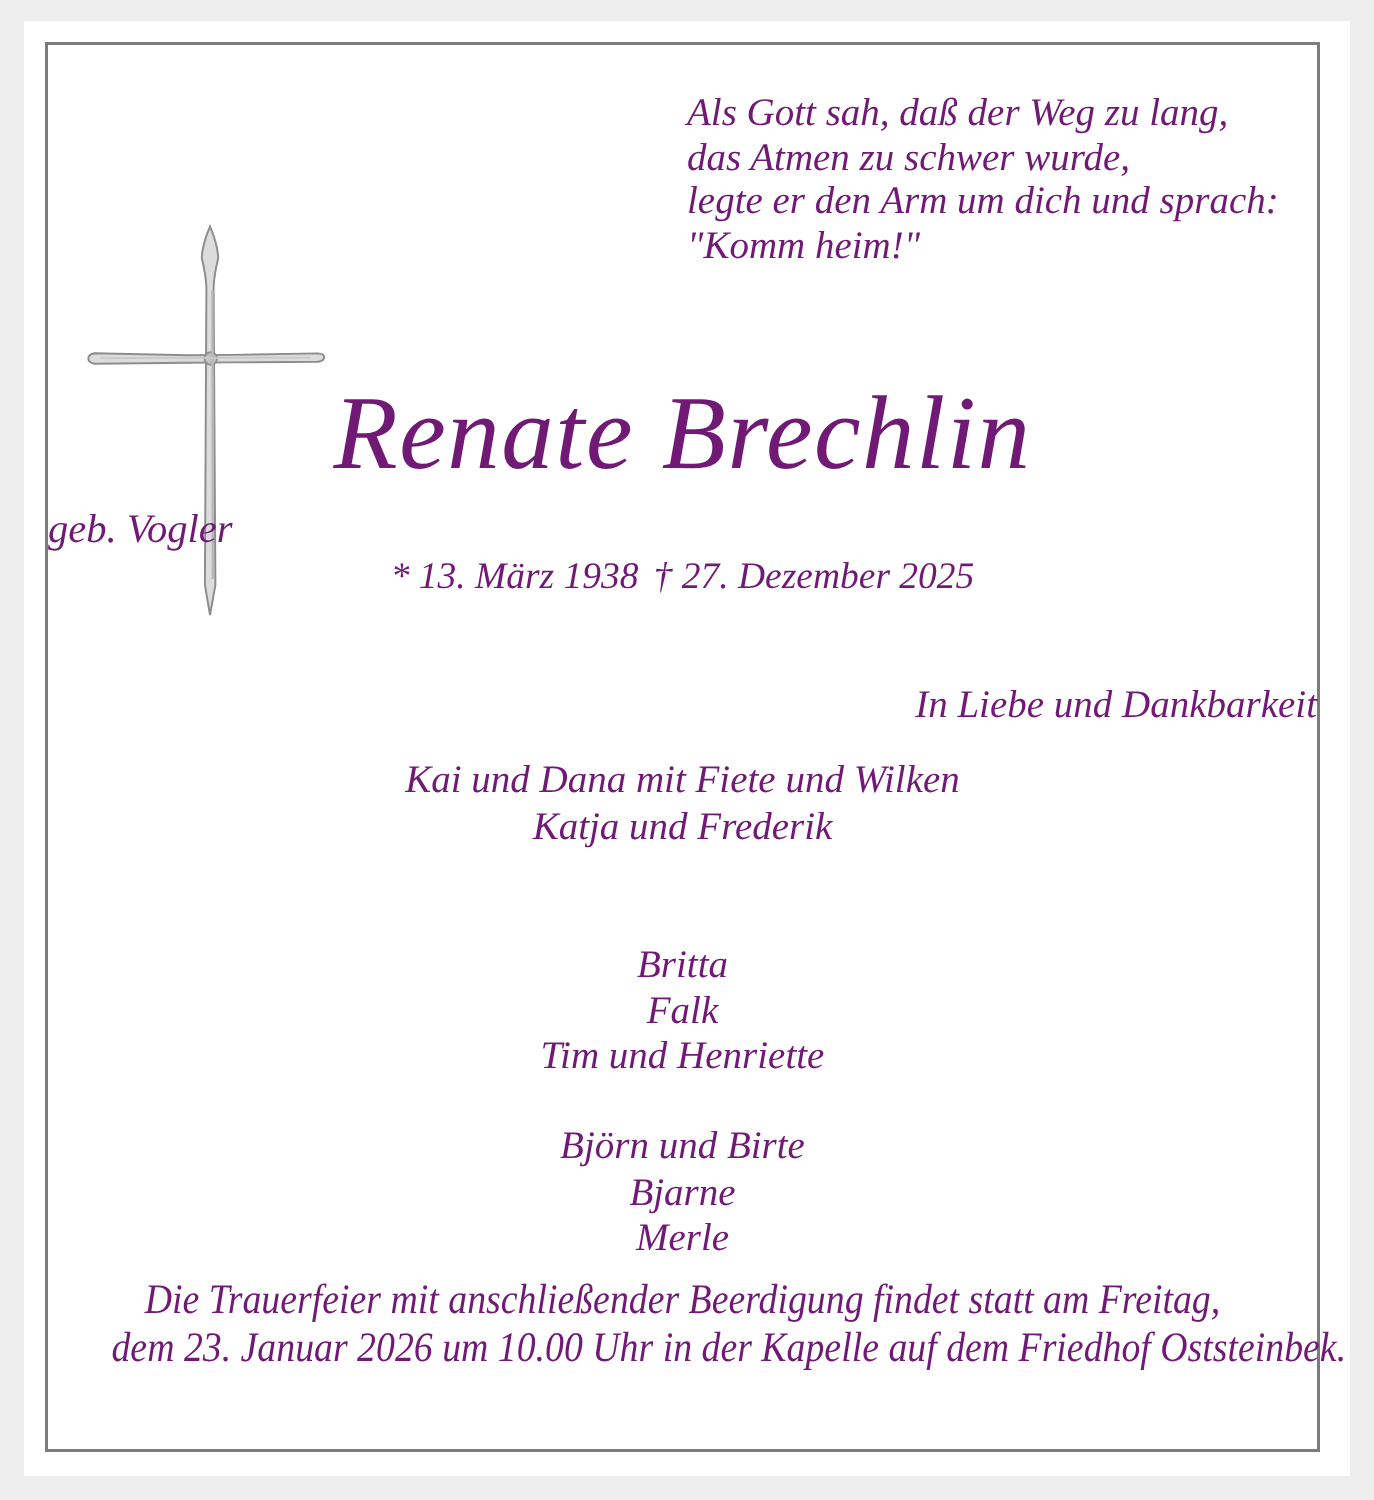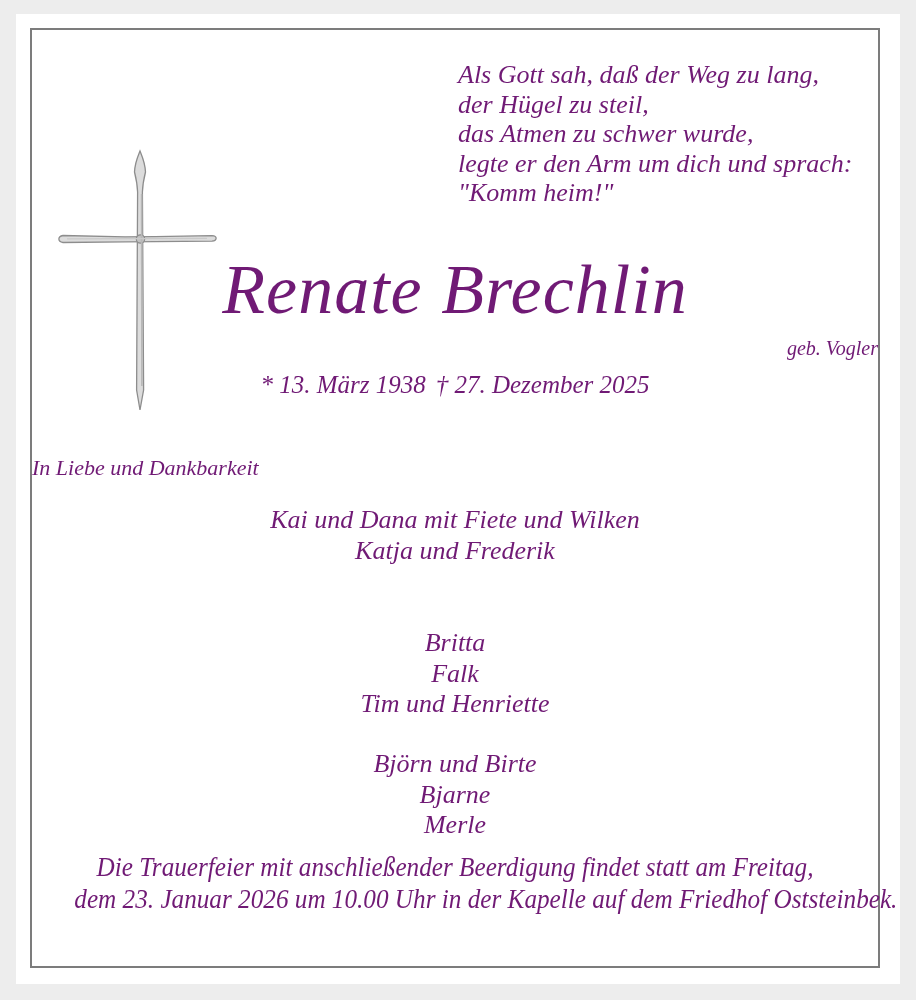--- a/index.html
+++ b/index.html
@@ -47,37 +47,37 @@
     text-align: center;
     font-size: 70px;
     font-weight: normal;
     letter-spacing: 1px;
     font-style: italic;
   }
   .maiden {
     position: absolute;
     left: 0; top: 307px;
     width: 100%;
-    text-align: right;
-    font-size: 20px;
+    text-align: left;
+    font-size: 27px;
   }
   .dates {
     position: absolute;
     left: 0; top: 341px;
     width: 100%;
     text-align: center;
     font-size: 25px;
   }
   .dates .death { margin-left: 10px; }
   .intro {
     position: absolute;
     left: 0; top: 425px;
     width: 100%;
-    text-align: left;
-    font-size: 22px;
+    text-align: right;
+    font-size: 26px;
   }
   .group {
     position: absolute;
     left: 0;
     width: 100%;
     text-align: center;
     font-size: 26px;
     line-height: 30.7px;
   }
   .g1 { top: 475px; }
@@ -105,21 +105,20 @@
       <svg class="cross" viewBox="0 0 165 266" aria-hidden="true">
         <path d="M85 3 C87 8 90 14 90.5 24 C88.5 32 87.6 38 87.4 44 L88.6 242 L85 262 L81.6 242 L82.6 44 C82.4 38 81.5 32 79.5 24 C80 14 83 8 85 3 Z" fill="#dcdcdc" stroke="#8d8d8d" stroke-width="1.3"></path>
         <path d="M8 87.5 C2.5 88.5 2.5 93.5 8 94.5 L70 93.8 L100 93.6 L157 93.2 C162.5 92.5 162.5 87.8 157 87.6 L100 88.6 L70 88.8 Z" fill="#dcdcdc" stroke="#8d8d8d" stroke-width="1.3"></path>
         <circle cx="85.5" cy="91" r="4.2" fill="#c2c2c2" stroke="#8d8d8d" stroke-width="1.2"></circle>
         <path d="M86.6 46 L86.9 238" stroke="#b8b8b8" stroke-width="1.6" fill="none"></path>
         <path d="M12 90.8 L152 90.4" stroke="#c9c9c9" stroke-width="1.2" fill="none"></path>
       </svg>
 
       <div class="poem">
         <div>Als Gott sah, daß der Weg zu lang,</div>
-        <div>der Hügel zu steil,</div>
         <div>das Atmen zu schwer wurde,</div>
         <div>legte er den Arm um dich und sprach:</div>
         <div>"Komm heim!"</div>
       </div>
 
       <h1 class="name">Renate Brechlin</h1>
 
       <div class="maiden">geb. Vogler</div>
 
       <div class="dates">

